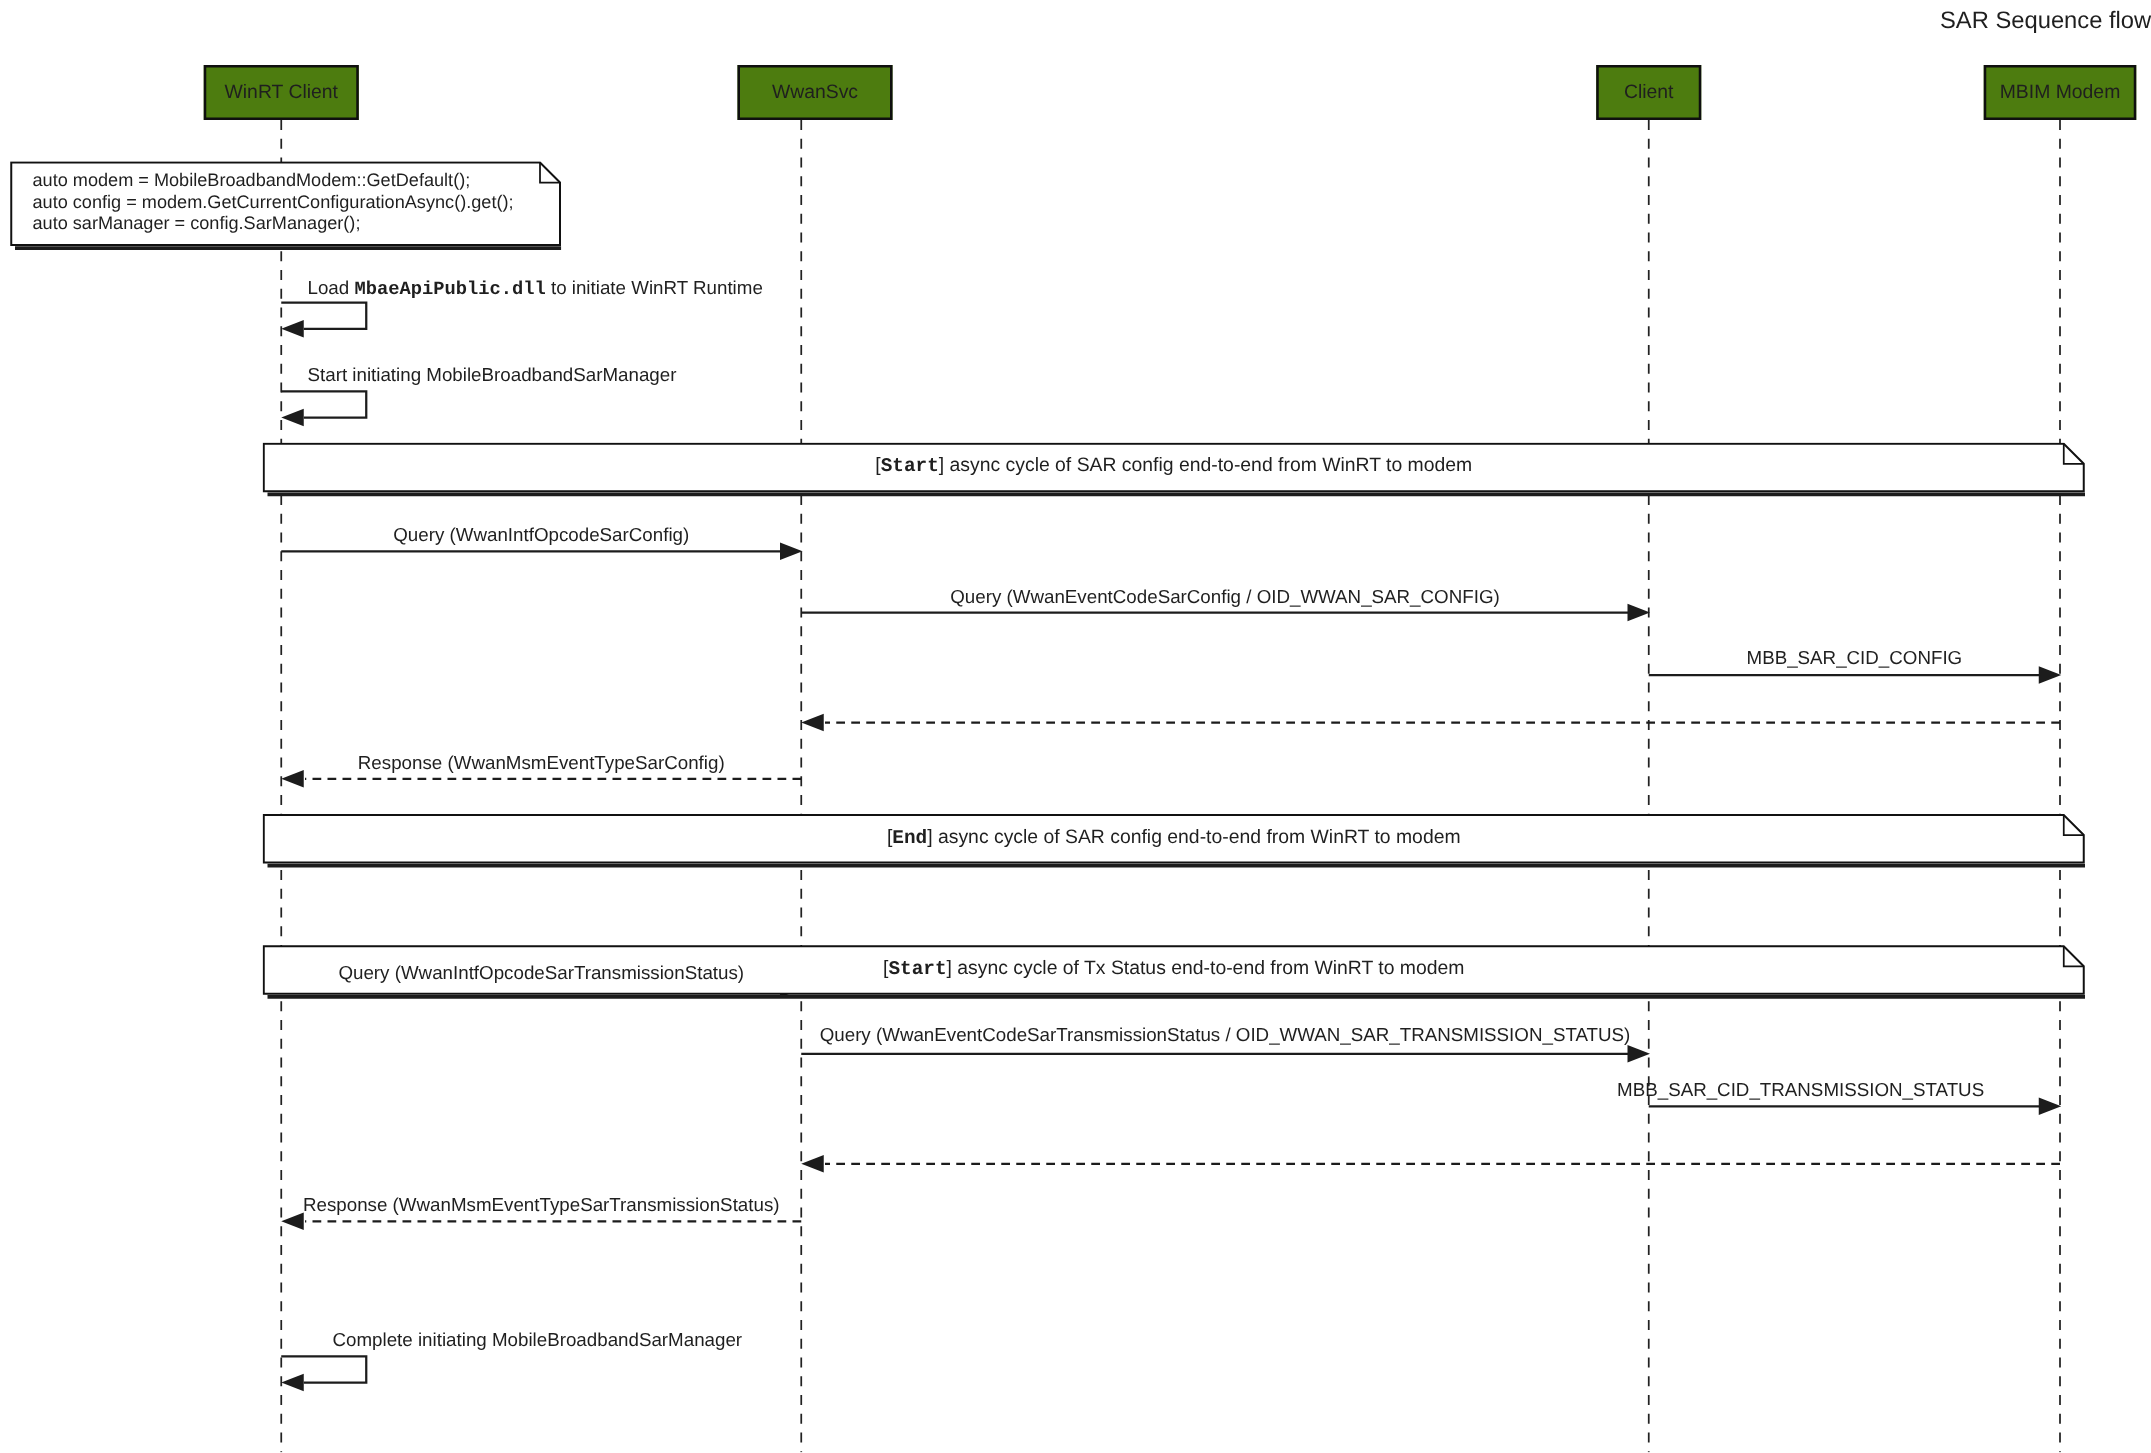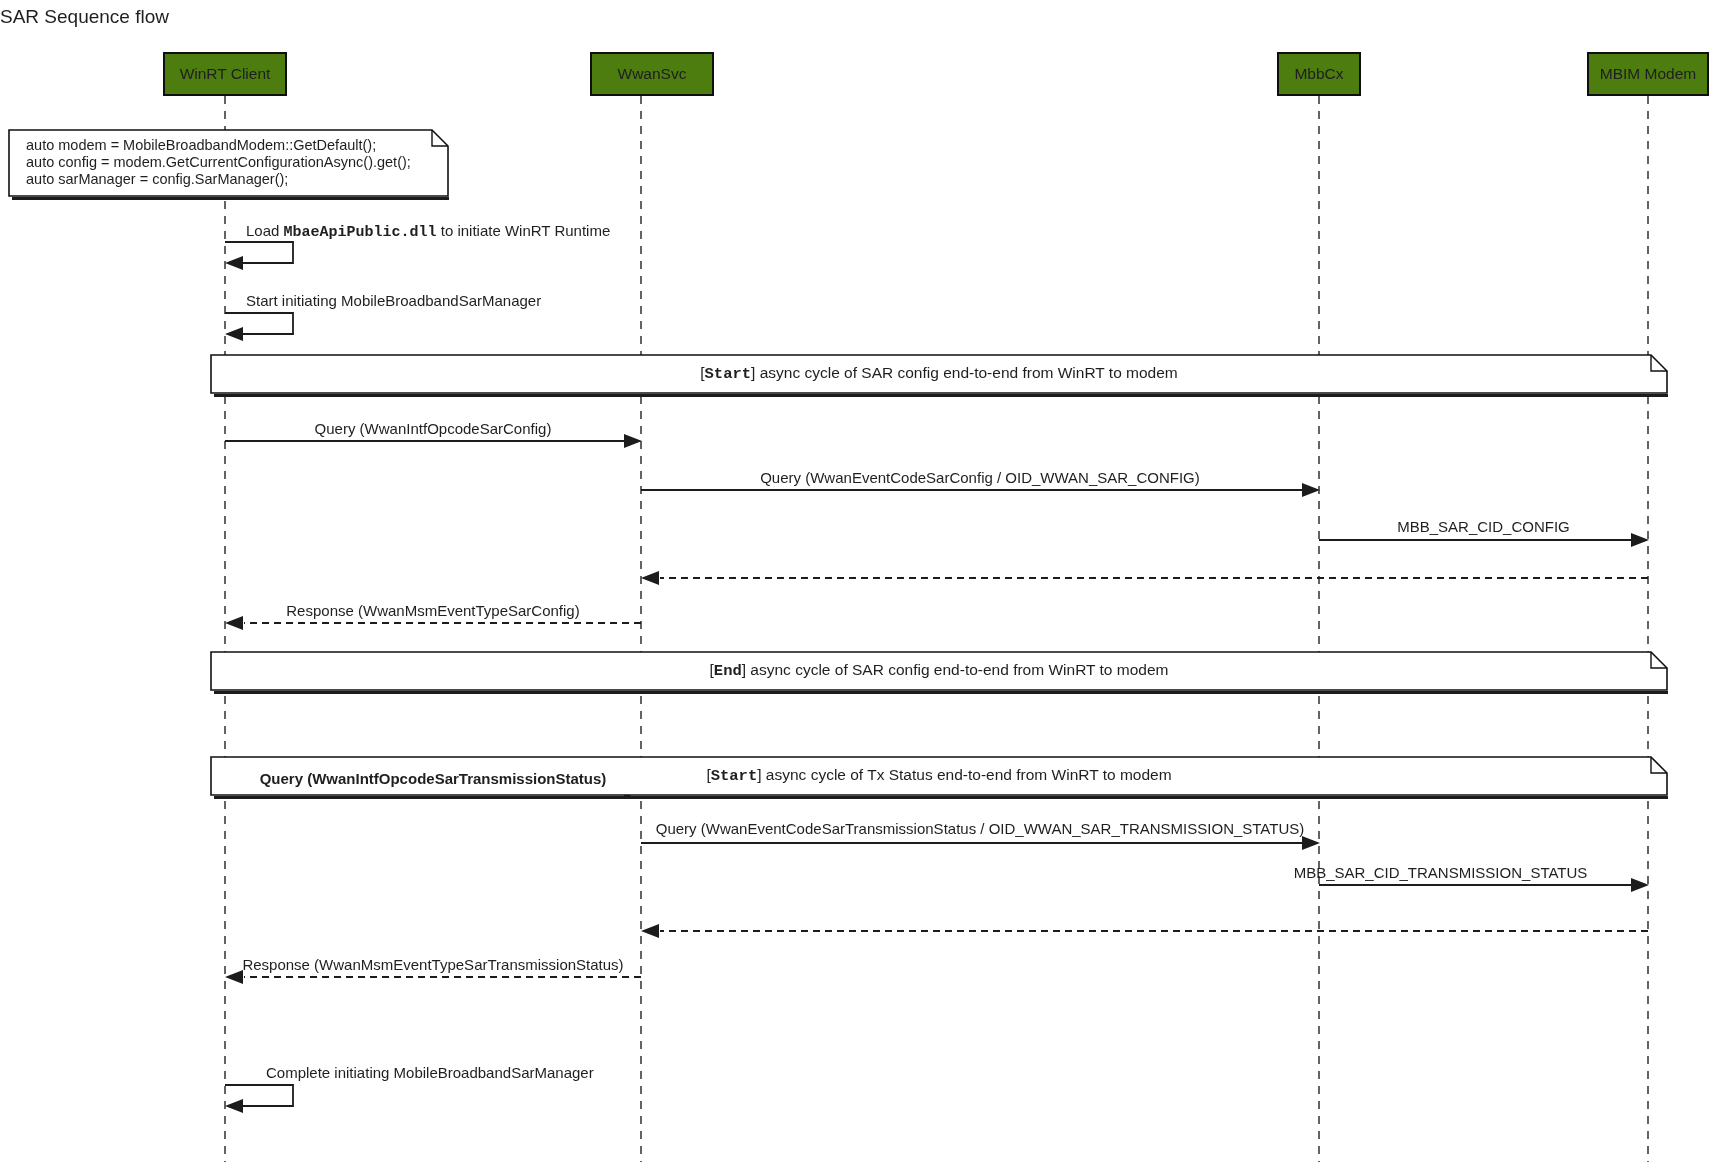--- a/index.html
+++ b/index.html
@@ -14,21 +14,21 @@
   }
   .base-svg { position: absolute; left: 0; top: 0; }
   .lifeline { stroke: #222222; stroke-width: 1.4; stroke-dasharray: 8 7; }
   .arrow-line { stroke: #1c1c1c; stroke-width: 1.8; fill: none; }
   .arrow-line.dashed { stroke-dasharray: 7 5; }
   .arrow-head { fill: #1c1c1c; stroke: none; }
   .selfloop { stroke: #1c1c1c; stroke-width: 1.8; fill: none; }
 
   .title {
     position: absolute; top: 6px; left: 0; width: 100%;
-    text-align: left; font-size: 19px; color: #1f1f1f;
+    text-align: right; font-size: 19px; color: #1f1f1f;
   }
   .participant {
     position: absolute; top: 52px; height: 44px;
     background: #4d7c0f; border: 2.5px solid #0f0f0f;
     display: flex; align-items: center; justify-content: center;
     font-size: 15.5px; color: #1f1f1f; white-space: nowrap;
   }
   .note-box, .frame {
     position: absolute;
   }
@@ -119,21 +119,21 @@
 
   <div class="title">SAR Sequence flow</div>
 
   <div class="participant" style="left:163px; width:124px;">
     <span>WinRT Client</span>
   </div>
   <div class="participant" style="left:590px; width:124px;">
     <span>WwanSvc</span>
   </div>
   <div class="participant" style="left:1277px; width:84px;">
-    <span>MbbCx</span>
+    <span>Client</span>
   </div>
   <div class="participant" style="left:1587px; width:122px;">
     <span>MBIM Modem</span>
   </div>
 
   <div class="note-box" style="left:8px; top:129px; width:441px; height:72px;">
     <svg class="shape-svg" width="441" height="72">
       <polygon class="note-shape" points="1,1 424,1 440,17 440,67 1,67"></polygon>
       <polyline class="fold-line" points="424,1 424,17 440,17"></polyline>
       <line class="shadow-line" x1="4" y1="69.5" x2="441" y2="69.5"></line>
@@ -174,18 +174,18 @@
 
 
   <div class="msg-label" style="left:246px; top:222px;"><span>Load </span><b>MbaeApiPublic.dll</b><span> to initiate WinRT Runtime</span></div>
   <div class="msg-label" style="left:246px; top:292px;">Start initiating MobileBroadbandSarManager</div>
   <div class="msg-label" style="left:246px; top:1064px;margin-left:20px;">Complete initiating MobileBroadbandSarManager</div>
 
   <div class="msg-label centered" style="left:225px; width:416px; top:420px;">Query (WwanIntfOpcodeSarConfig)</div>
   <div class="msg-label centered" style="left:641px; width:678px; top:469px;">Query (WwanEventCodeSarConfig / OID_WWAN_SAR_CONFIG)</div>
   <div class="msg-label centered" style="left:1319px; width:329px; top:518px;">MBB_SAR_CID_CONFIG</div>
   <div class="msg-label centered" style="left:225px; width:416px; top:602px;">Response (WwanMsmEventTypeSarConfig)</div>
-  <div class="msg-label centered" style="left:225px; width:416px; top:770px;font-weight:bold;">Query (WwanIntfOpcodeSarTransmissionStatus)</div>
+  <div class="msg-label centered" style="left:225px; width:416px; top:770px;">Query (WwanIntfOpcodeSarTransmissionStatus)</div>
   <div class="msg-label centered" style="left:641px; width:678px; top:820px;">Query (WwanEventCodeSarTransmissionStatus / OID_WWAN_SAR_TRANSMISSION_STATUS)</div>
   <div class="msg-label centered" style="left:1276px; width:329px; top:864px;">MBB_SAR_CID_TRANSMISSION_STATUS</div>
   <div class="msg-label centered" style="left:225px; width:416px; top:956px;">Response (WwanMsmEventTypeSarTransmissionStatus)</div>
 
 </div>
 
 </body></html>

